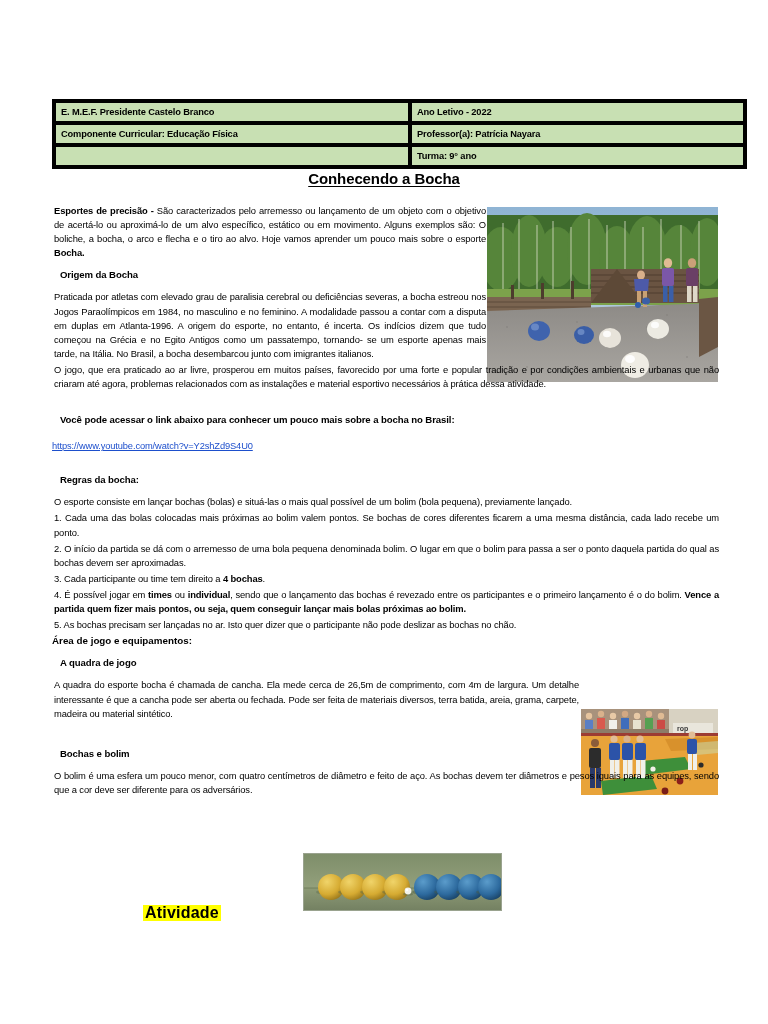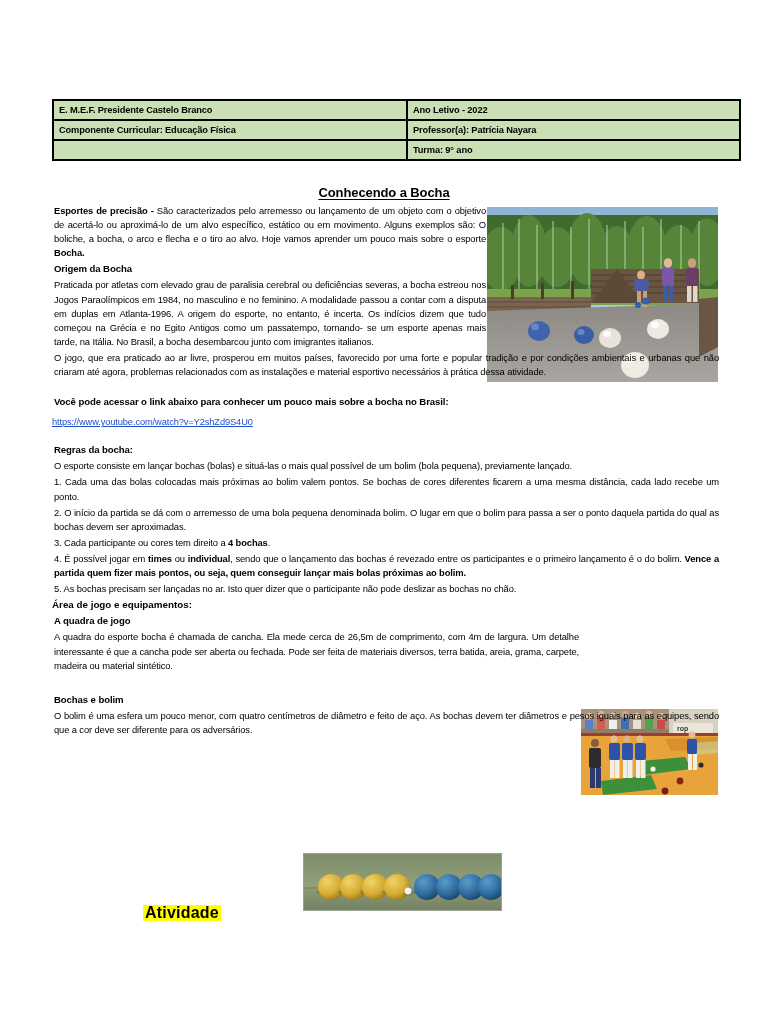--- a/index.html
+++ b/index.html
@@ -28,43 +28,43 @@
   
   .header-table {
     position: absolute;
     left: 52px;
     top: 99px;
     width: 665px;
     border-collapse: collapse;
     table-layout: fixed;
   }
   .header-table td {
-    border: 2px solid #000000;
+    border: 4px solid #000000;
     background: #c8e0b3;
     font-size: 9.3px;
     font-weight: bold;
     letter-spacing: -0.15px;
     padding: 2px 4px 3px 5px;
     height: 13px;
     line-height: 12px;
     vertical-align: middle;
     white-space: nowrap;
     overflow: hidden;
   }
   .col-left  { width: 343px; }
   .col-right { width: 322px; }
 
   
   .doc-title {
     position: absolute;
     left: 0;
-    top: 185px;
+    top: 170px;
     width: 768px;
     text-align: center;
-    font-size: 13px;
+    font-size: 15px;
     font-weight: bold;
     letter-spacing: -0.1px;
   }
   .doc-title span {
     text-decoration: underline;
     text-underline-offset: 2px;
   }
 
   
   .content {
@@ -82,21 +82,21 @@
   }
   .narrow { width: 432px; }
   .full   { width: 665px; }
   b, strong { font-weight: bold; }
 
   .heading {
     font-size: 9.6px;
     font-weight: bold;
     line-height: 14.1px;
     letter-spacing: -0.1px;
-    margin: 2px;
+    margin: 8px;
   }
   .center-heading {
     text-align: left;
     font-size: 9.8px;
     font-weight: bold;
     line-height: 14.2px;
     margin: 0;
     width: 540px;
   }
   .spacer-md { height: 12px; }
@@ -387,21 +387,21 @@
     <div class="spacer-md"></div>
 
     
     <div class="heading full">Regras da bocha:</div>
     <p class="full">O esporte consiste em lançar bochas (bolas) e situá-las o mais qual possível de um bolim (bola pequena), previamente lançado.</p>
 
     <p class="full"><span>1.</span> <span>Cada uma das bolas colocadas mais próximas ao bolim valem pontos. Se bochas de cores diferentes ficarem a uma mesma distância, cada lado recebe um ponto.</span></p>
 
     <p class="full"><span>2.</span> <span>O início da partida se dá com o arremesso de uma bola pequena denominada bolim. O lugar em que o bolim para passa a ser o ponto daquela partida do qual as bochas devem ser aproximadas.</span></p>
 
-    <p class="full"><span>3.</span> <span>Cada participante ou cores tem direito a </span><b>4 bochas</b><span>.</span></p>
+    <p class="full"><span>3.</span> <span>Cada participante ou time tem direito a </span><b>4 bochas</b><span>.</span></p>
 
     <p class="full"><span>4.</span> <span>É possível jogar em </span><b>times</b><span> ou </span><b>individual</b><span>, sendo que o lançamento das bochas é revezado entre os participantes e o primeiro lançamento é o do bolim. </span><b>Vence a partida quem fizer mais pontos, ou seja, quem conseguir lançar mais bolas próximas ao bolim.</b></p>
 
     <p class="full"><span>5.</span> <span>As bochas precisam ser lançadas no ar. Isto quer dizer que o participante não pode deslizar as bochas no chão.</span></p>
 
     
     <div class="center-heading">Área de jogo e equipamentos:</div>
     <div class="heading narrow">A quadra de jogo</div>
     <p style="width:525px">A quadra do esporte bocha é chamada de cancha. Ela mede cerca de 26,5m de comprimento, com 4m de largura. Um detalhe interessante é que a cancha pode ser aberta ou fechada. Pode ser feita de materiais diversos, terra batida, areia, grama, carpete, madeira ou material sintético.</p>
 

